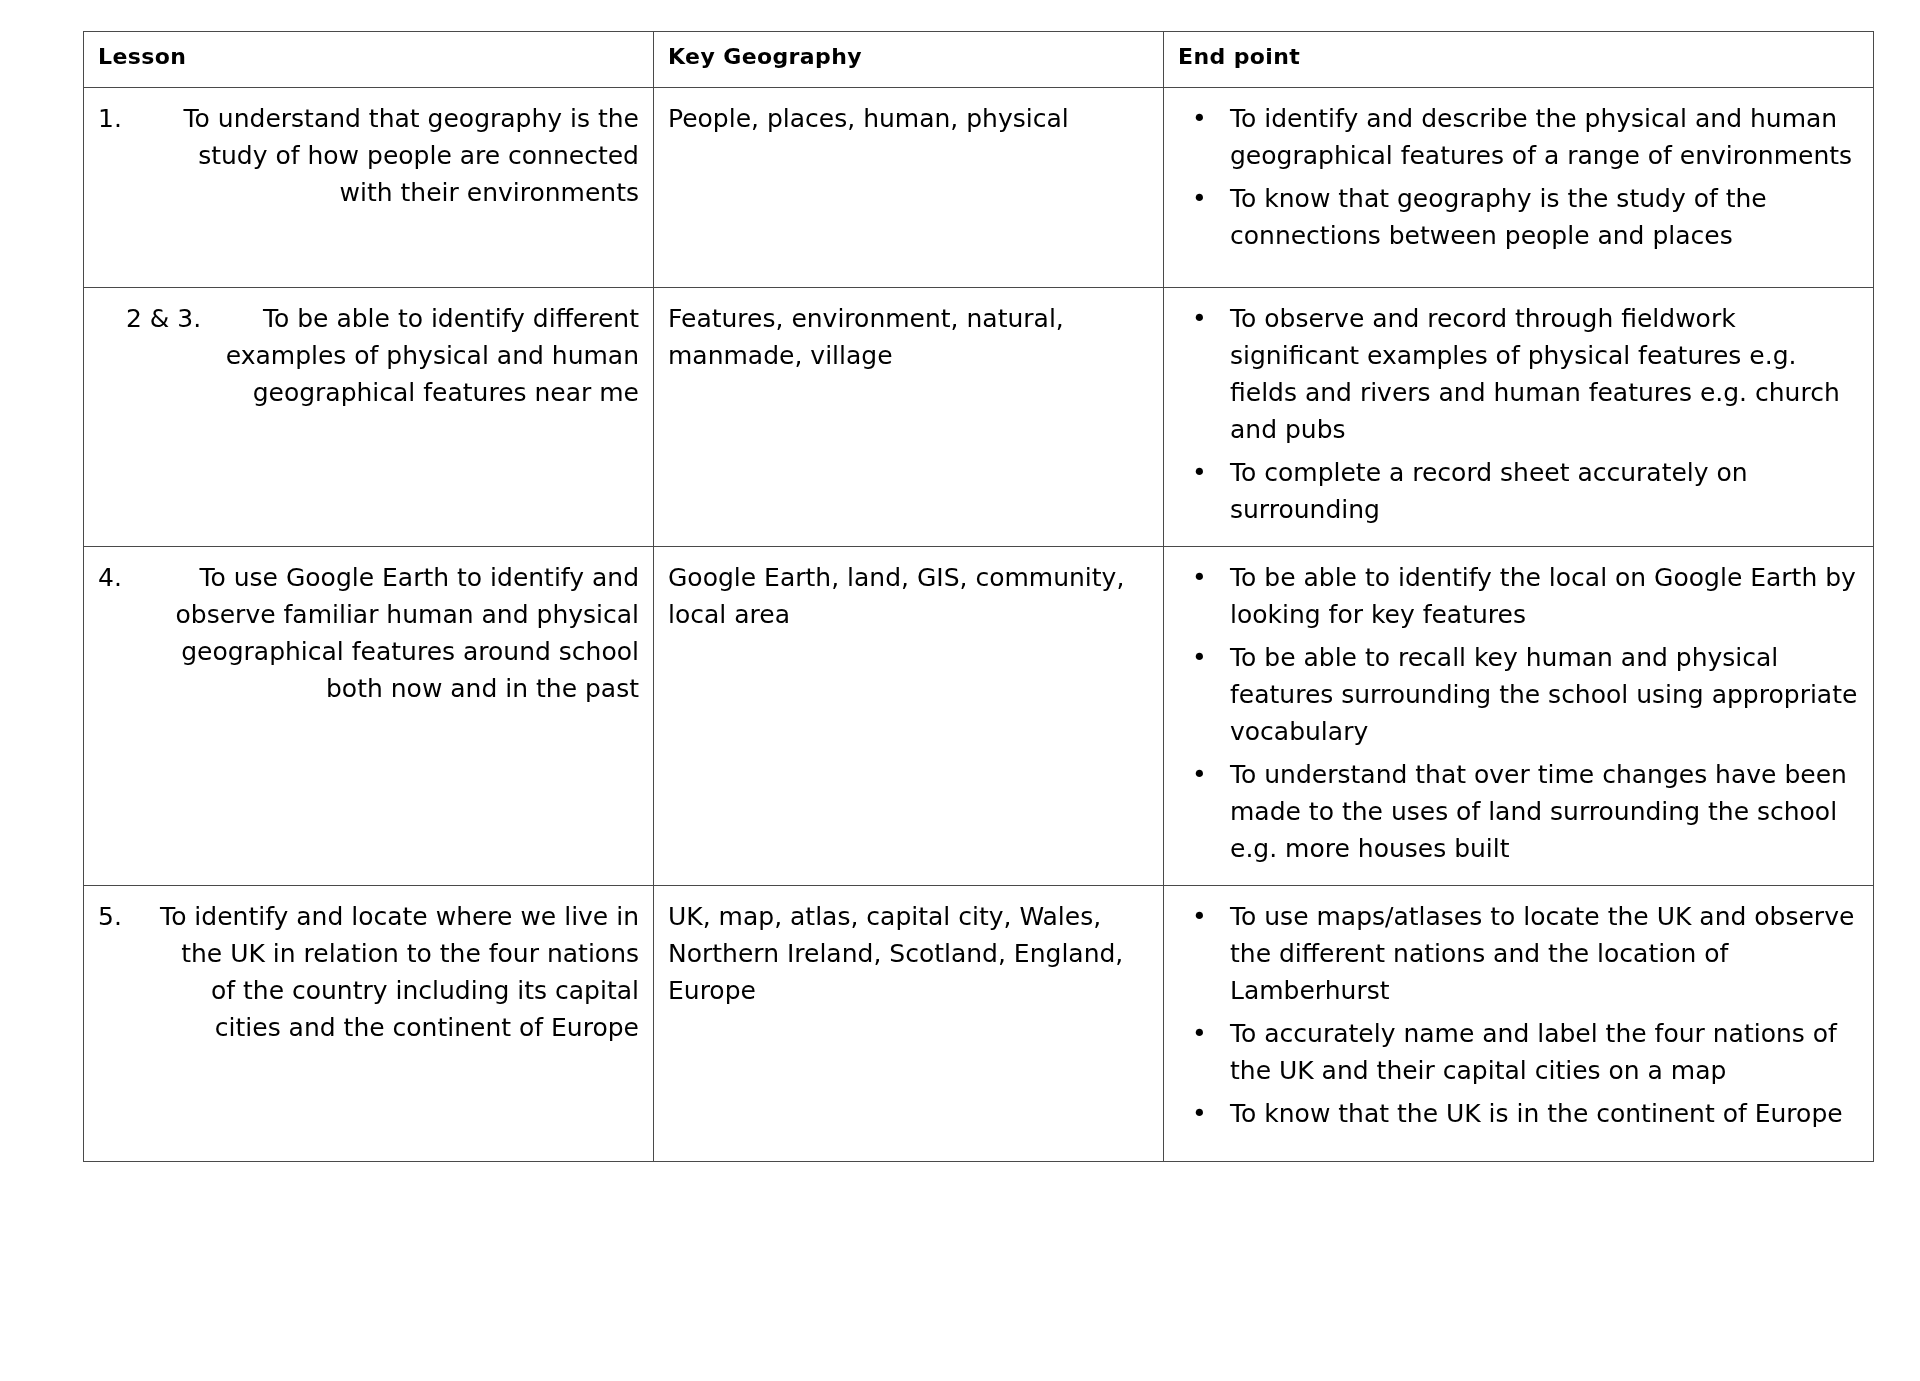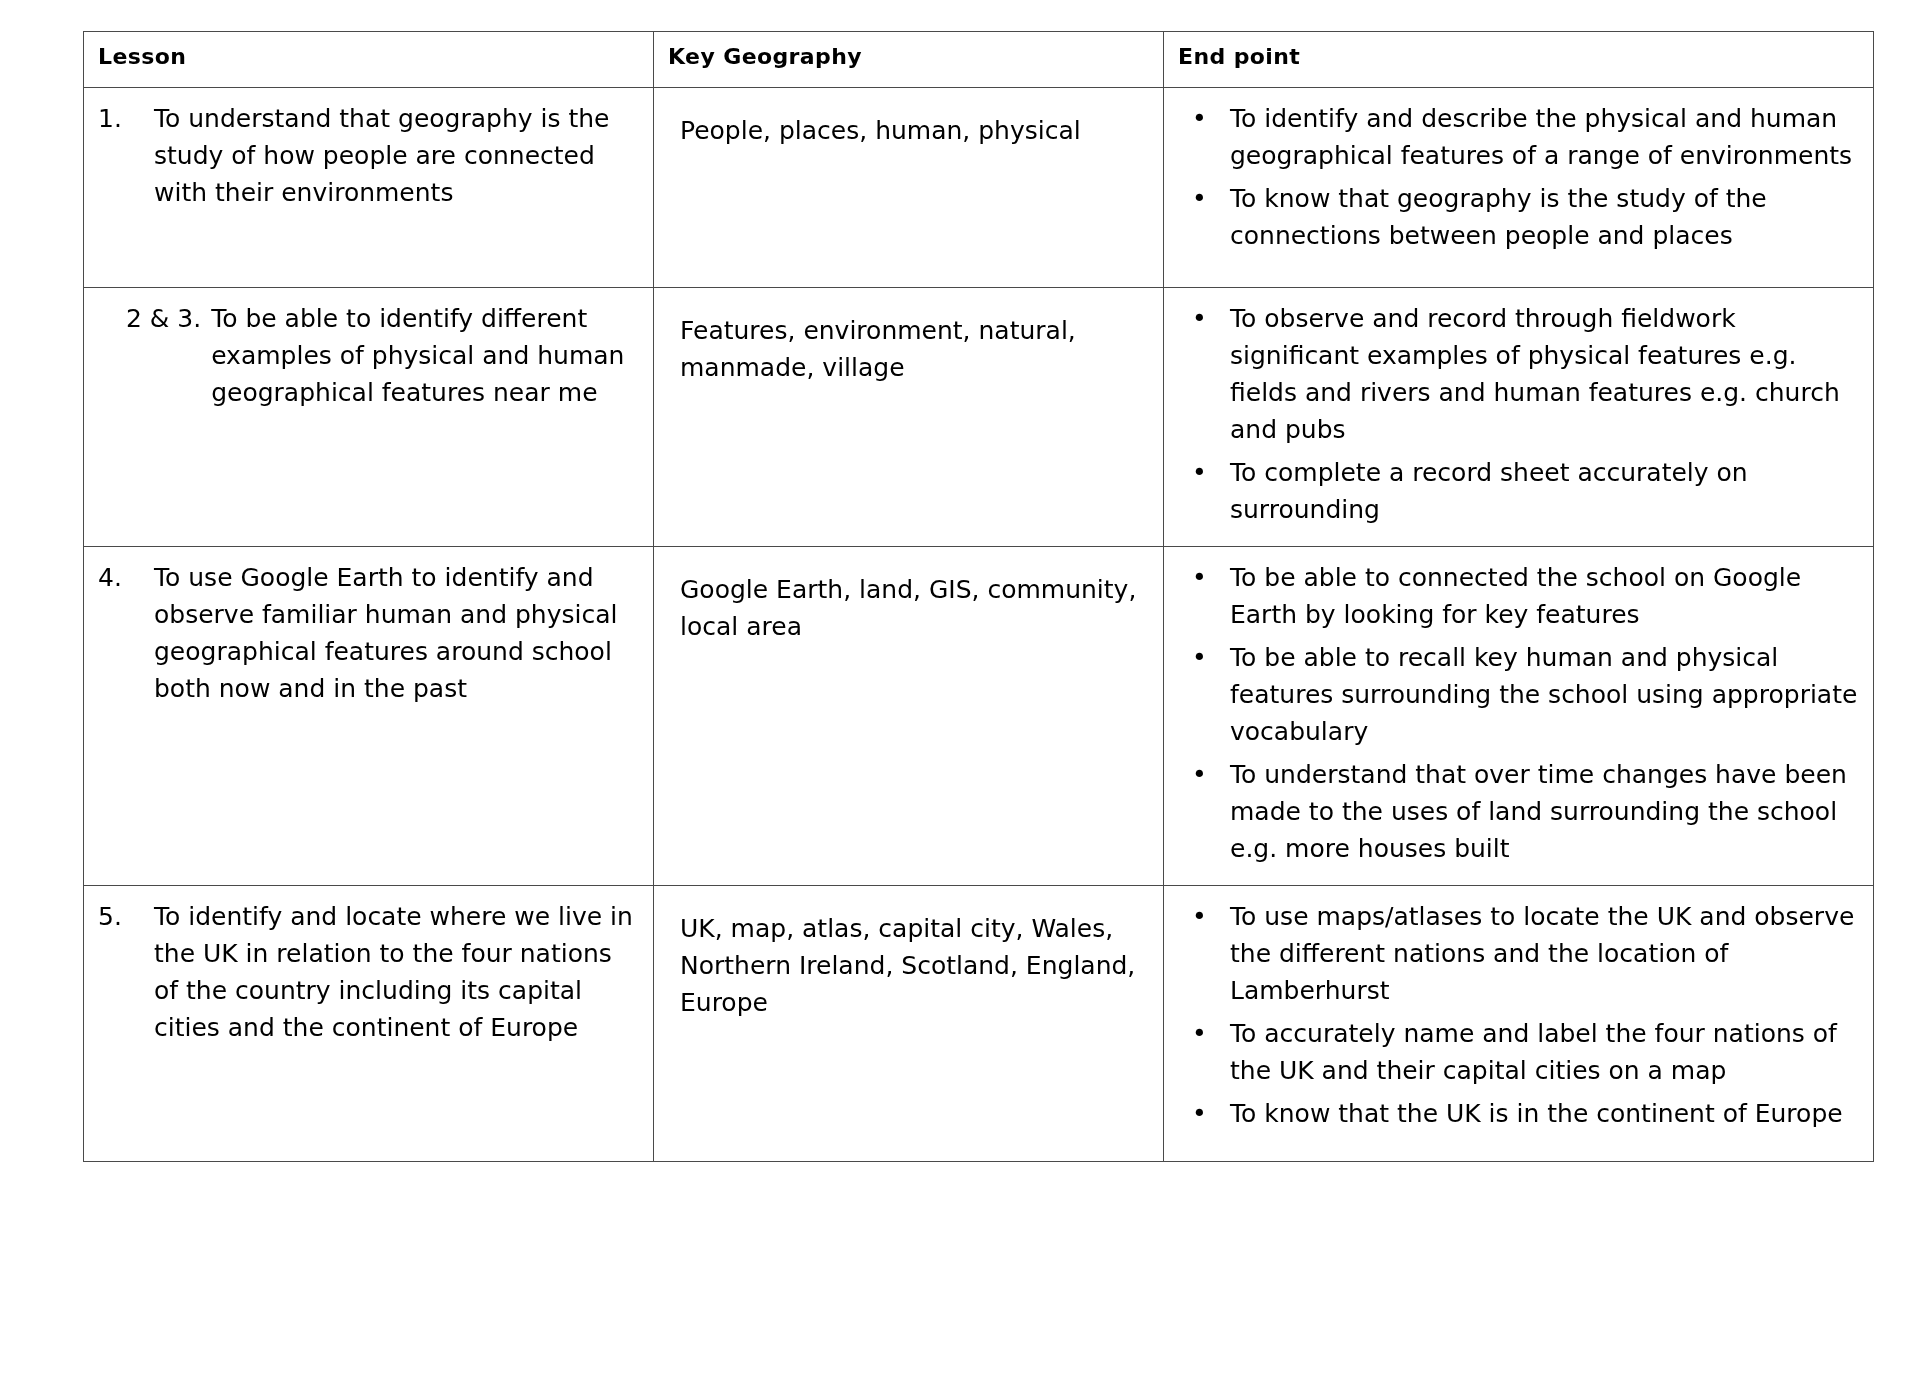--- a/index.html
+++ b/index.html
@@ -94,20 +94,21 @@
     min-width: 52px;
     padding-right: 4px;
   }
   .lesson-num.wide {
     min-width: 0;
     padding-right: 10px;
     margin-left: 28px;
   }
   .lesson-text {
     flex: 1 1 auto;
+    text-align: right;
   }
 
   
   .end-item {
     display: flex;
     align-items: flex-start;
     margin-bottom: 6px;
   }
   .end-item:last-child { margin-bottom: 0; }
   .bullet-dot {
@@ -118,21 +119,21 @@
     font-size: 25px;
     line-height: 1.48;
     box-sizing: border-box;
   }
   .end-text {
     flex: 1 1 auto;
   }
 
   
   .vocab-text {
-    margin: 12px;
+    margin: 0;
   }
 
   
   tr.r1 td { height: 200px; }
   tr.r2 td { height: 224px; }
   tr.r3 td { height: 306px; }
   tr.r4 td { height: 276px; }
 </style>
 </head>
 <body>
@@ -206,21 +207,21 @@
               <span class="lesson-num">4.</span>
               <span class="lesson-text">To use Google Earth to identify and observe familiar human and physical geographical features around school both now and in the past</span>
             </div>
           </td>
           <td class="cellfont">
             <p class="vocab-text">Google Earth, land, GIS, community, local area</p>
           </td>
           <td class="cellfont">
             <div class="end-item">
               <span class="bullet-dot">•</span>
-              <span class="end-text">To be able to connected the school on Google Earth by looking for key features</span>
+              <span class="end-text">To be able to identify the local on Google Earth by looking for key features</span>
             </div>
             <div class="end-item">
               <span class="bullet-dot">•</span>
               <span class="end-text">To be able to recall key human and physical features surrounding the school using appropriate vocabulary</span>
             </div>
             <div class="end-item">
               <span class="bullet-dot">•</span>
               <span class="end-text">To understand that over time changes have been made to the uses of land surrounding the school e.g. more houses built</span>
             </div>
           </td>

